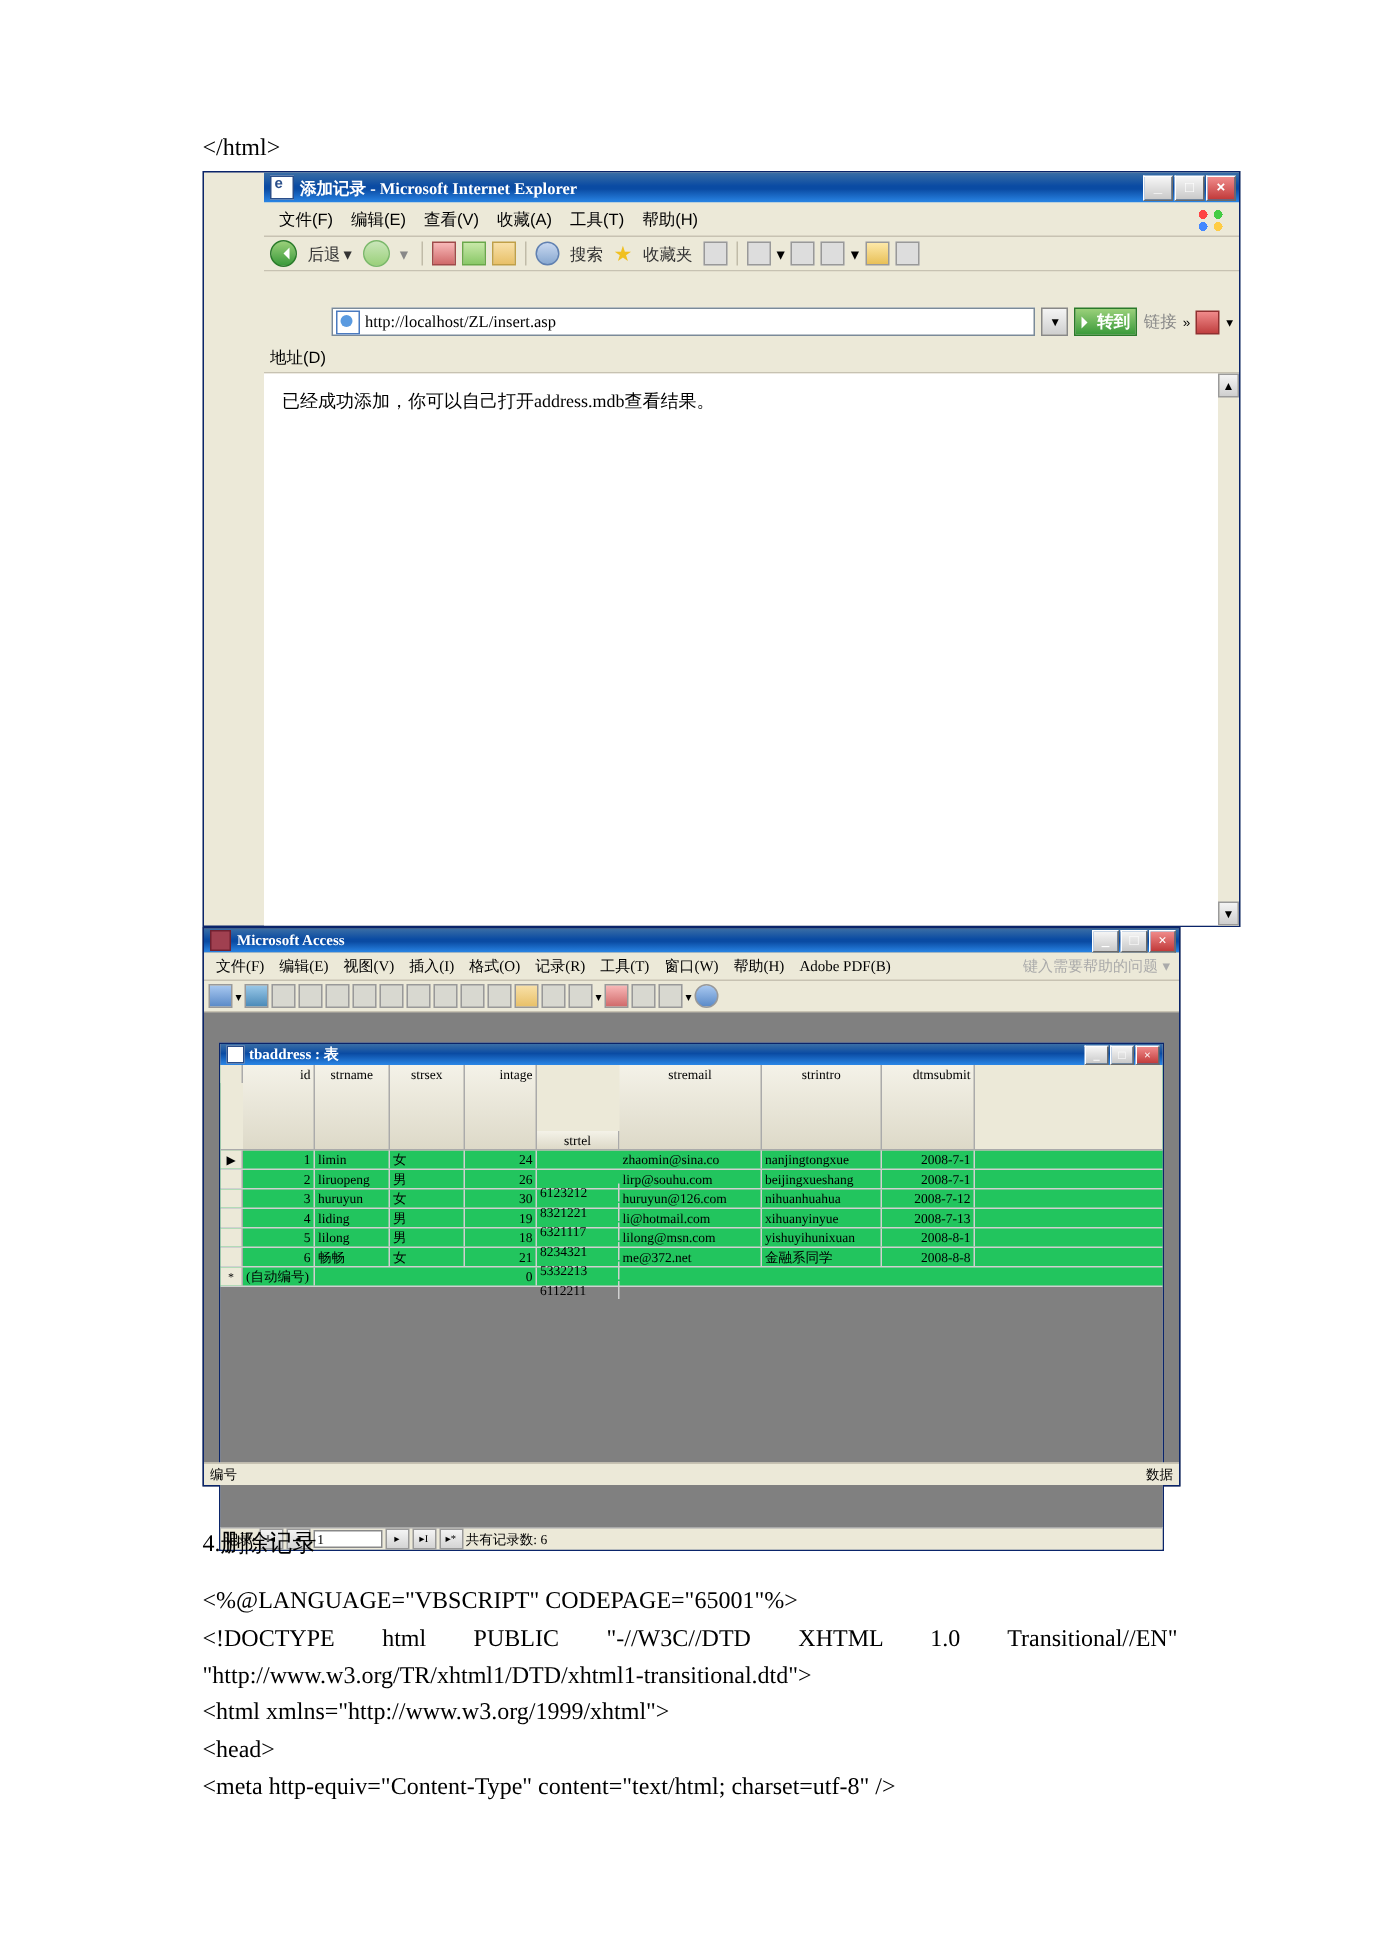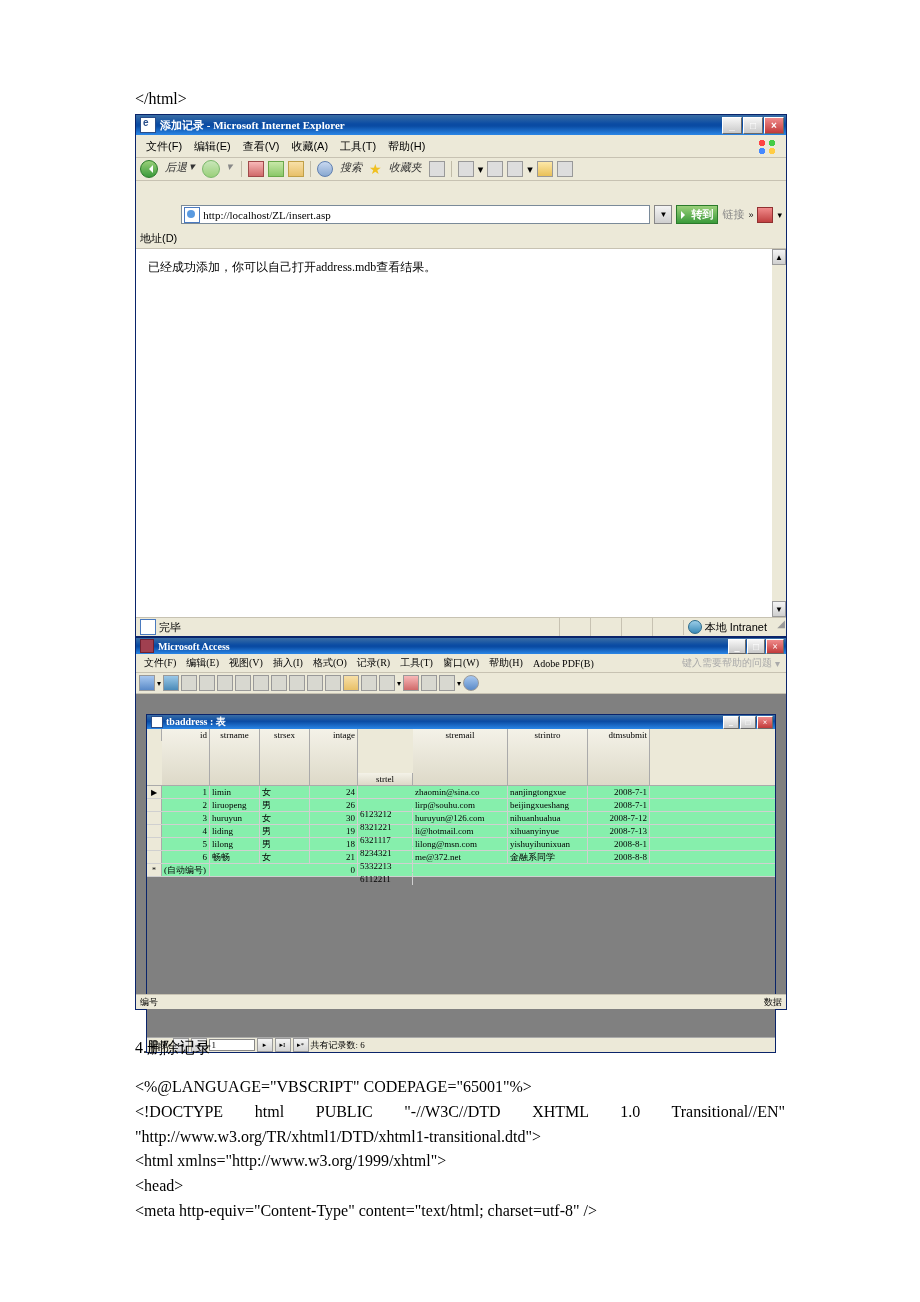--- a/index.html
+++ b/index.html
@@ -20,20 +20,21 @@
     font-size: 16px;
     margin-bottom: 6px;
   }
   
   .ie-window {
     width: 650px;
     border: 1px solid #0a246a;
     background: #ece9d8;
     font-family: "Tahoma","SimSun",sans-serif;
     font-size: 11px;
+    padding-left: 40px;
   }
   .titlebar {
     background: linear-gradient(to bottom,#3a6ea5,#0a4ba3 45%,#0a4ba3 55%,#2a86e6);
     color: #fff;
     display: flex;
     align-items: center;
     height: 20px;
     padding: 0 2px 0 4px;
     font-weight: bold;
   }
@@ -86,25 +87,24 @@
     background:#ece9d8;
     display:flex;
     align-items:center;
     gap:4px;
     padding:2px 4px;
     border-bottom:1px solid #c7c2b2;
     font-size:11px;
   }
   .tb-btn {
     height:18px;
-    display:flex; align-items:flex-start;
+    display:flex; align-items:center;
     gap:2px;
     padding:0 3px;
     color:#888;
-    font-style:italic;
   }
   .tb-btn.active { color:#333; }
   .tb-icon { width:14px;height:14px; display:inline-block; border:1px solid #9a9a9a; }
   .tb-back { background:linear-gradient(#9ad07a,#3a9a3a); border-radius:50%; border:1px solid #2a7a2a; width:16px;height:16px; position:relative;}
   .tb-back::after{content:"";position:absolute;left:4px;top:4px;border:4px solid transparent;border-right-color:#fff;}
   .tb-fwd { background:linear-gradient(#c9e6b9,#9ad07a); border-radius:50%; border:1px solid #7ab86a; width:16px;height:16px;}
   .tb-stop { background:linear-gradient(#f8b8b8,#d06a6a); border:1px solid #a04a4a;}
   .tb-refresh { background:linear-gradient(#c8e8a8,#8ac868); border:1px solid #6aa84a;}
   .tb-home { background:linear-gradient(#f8e0a8,#e8c068); border:1px solid #c0a048;}
   .tb-search { background:linear-gradient(#c8d8f0,#88a8d0); border:1px solid #6080b0; border-radius:50%;}
@@ -179,21 +179,21 @@
   .ac-title .icon{width:12px;height:12px;background:#a04050;border:1px solid #702030;margin-right:4px;}
   .ac-menubar { background:#ece9d8; display:flex; padding:1px 3px; font-size:10px; border-bottom:1px solid #c7c2b2;align-items:center;}
   .ac-menubar .menu-item{padding:1px 5px;white-space:nowrap;}
   .ac-menubar .help-text{margin-left:auto;color:#aaa;font-size:10px;}
   .ac-toolbar{background:#ece9d8;display:flex;gap:2px;padding:2px 3px;border-bottom:1px solid #c7c2b2;align-items:center;}
   .ac-tb-icon{width:14px;height:14px;background:#d8d8d0;border:1px solid #999;}
   .ac-gray-area{background:#808080;padding:20px 10px 0 10px; height:300px; box-sizing:border-box;}
   .ac-inner-win{border:1px solid #0a246a;background:#ece9d8;}
   .ac-inner-title{background:linear-gradient(to bottom,#3a6ea5,#0a4ba3 45%,#2a86e6);color:#fff;height:14px;display:flex;align-items:center;padding:0 2px 0 4px;font-size:10px;font-weight:bold;}
   .ac-inner-title .icon{width:10px;height:10px;background:#fff;border:1px solid #2a4e8a;margin-right:3px;}
-  .ac-table{background:#86efac;font-size:9px;font-family:"Tahoma","SimSun";}
+  .ac-table{background:#22c55e;font-size:9px;font-family:"Tahoma","SimSun";}
   .ac-thead{display:flex;background:#ece9d8;border-bottom:1px solid #aaa;}
   .ac-th{border-right:1px solid #aaa;padding:1px 2px;text-align:center;box-sizing:border-box;font-size:9px;background:linear-gradient(#f4f2e8,#ddd9c8);}
   .ac-rows{}
   .ac-row{display:flex;border-bottom:1px solid #d0d0d0;height:12px;align-items:center;}
   .ac-td{border-right:1px solid #d0d0d0;padding:0 2px;box-sizing:border-box;overflow:hidden;white-space:nowrap;font-size:9px;line-height:12px;}
   .ac-rowsel{width:14px;height:12px;background:#ece9d8;border-right:1px solid #aaa;display:flex;align-items:center;justify-content:center;font-size:8px;}
   .ac-below{background:#808080;height:160px;}
   .ac-nav{background:#ece9d8;height:14px;display:flex;align-items:center;font-size:9px;gap:2px;padding:0 3px;border-top:1px solid #aaa;}
   .ac-nav .navbtn{width:14px;height:12px;background:linear-gradient(#f4f4f4,#d4d4d4);border:1px solid #999;display:flex;align-items:center;justify-content:center;font-size:7px;}
   .ac-nav .navinput{width:40px;height:10px;background:#fff;border:1px solid #888;font-size:9px;padding:0 2px;}
@@ -270,36 +270,20 @@
     <span class="chev">»</span>
     <span class="pdf-icon"></span>
     <span class="chev">▾</span>
   </div>
   <div class="ie-content">
     <span>已经成功添加，你可以自己打开address.mdb查看结果。</span>
     <div class="ie-scroll">
       <div class="arrow-up">▲</div>
       <div class="arrow-down">▼</div>
     </div>
-  </div>
-  <div class="ie-status">
-    <div class="done">
-          <span class="icon"></span>
-          <span>完毕</span>
-        </div>
-    <div class="spacer"></div>
-    <div class="cell" style="width:22px"></div>
-    <div class="cell" style="width:22px"></div>
-    <div class="cell" style="width:22px"></div>
-    <div class="cell" style="width:22px"></div>
-    <div class="zone">
-          <span class="icon"></span>
-          <span>本地 Intranet</span>
-        </div>
-    <div class="grip"></div>
   </div>
 </div>
 
 <div class="ac-window">
   <div class="ac-title">
     <span class="icon"></span>
     <span style="flex:1">Microsoft Access</span>
     <div class="win-btns">
       <div class="win-btn" style="height:13px;width:16px;">_</div>
       <div class="win-btn" style="height:13px;width:16px;">□</div>

